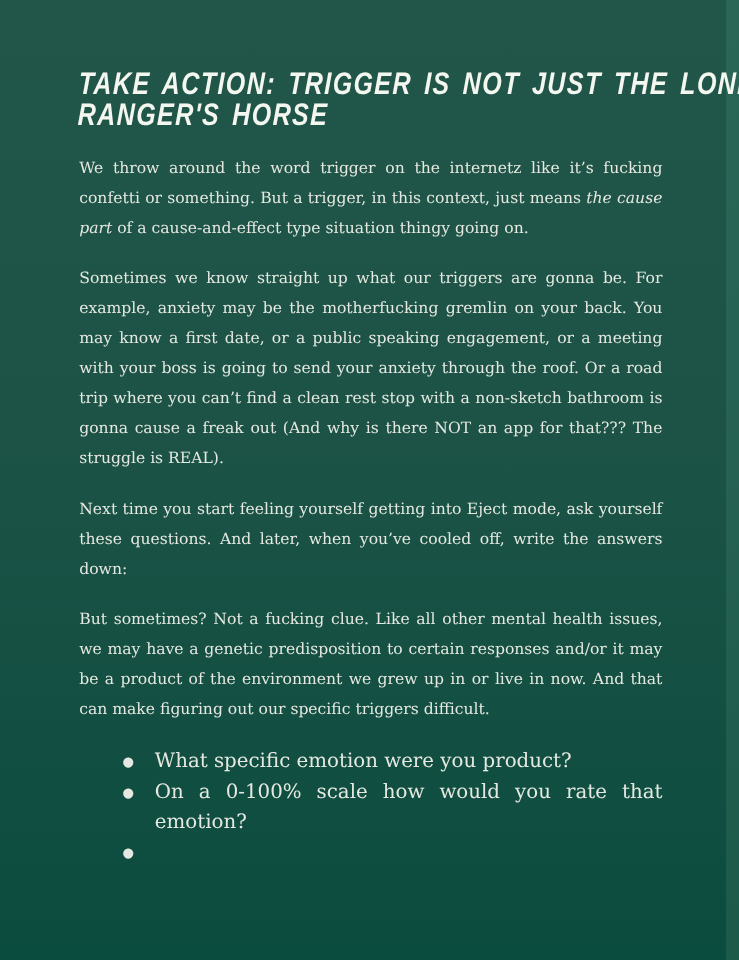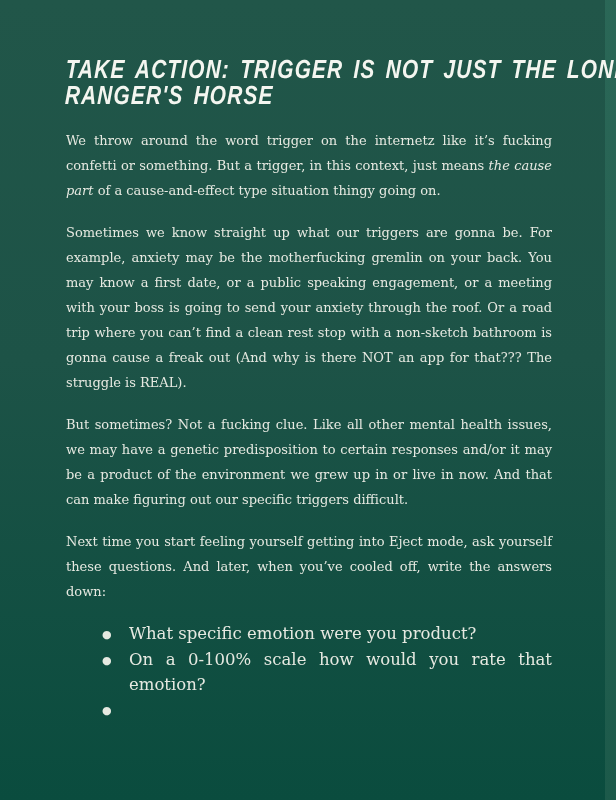--- a/index.html
+++ b/index.html
@@ -84,22 +84,22 @@
 
 <div class="page">
   <h1 class="title">
     <span class="title-line">TAKE ACTION: TRIGGER IS NOT JUST THE LONE</span>
     <span class="title-line">RANGER'S HORSE</span>
   </h1>
 
   <div>
       <p class="para"><span>We throw around the word trigger on the internetz like it’s fucking confetti or something. But a trigger, in this context, just means </span><em>the cause part</em><span> of a cause-and-effect type situation thingy going on.</span></p>
       <p class="para"><span>Sometimes we know straight up what our triggers are gonna be. For example, anxiety may be the motherfucking gremlin on your back. You may know a first date, or a public speaking engagement, or a meeting with your boss is going to send your anxiety through the roof. Or a road trip where you can’t find a clean rest stop with a non-sketch bathroom is gonna cause a freak out (And why is there NOT an app for that??? The struggle is REAL).</span></p>
+      <p class="para"><span>Next time you start feeling yourself getting into Eject mode, ask yourself these questions. And later, when you’ve cooled off, write the answers down:</span></p>
       <p class="para"><span>But sometimes? Not a fucking clue. Like all other mental health issues, we may have a genetic predisposition to certain responses and/or it may be a product of the environment we grew up in or live in now. And that can make figuring out our specific triggers difficult.</span></p>
-      <p class="para"><span>Next time you start feeling yourself getting into Eject mode, ask yourself these questions. And later, when you’ve cooled off, write the answers down:</span></p>
     </div>
 
   <ul class="bullet-list">
       <li class="bullet-item">
         <span class="bullet-dot">●</span>
         <span class="bullet-text"><span>What specific emotion were you product?</span></span>
       </li>
       <li class="bullet-item">
         <span class="bullet-dot">●</span>
         <span class="bullet-text"><span>On a 0-100% scale how would you rate that emotion?</span></span>

